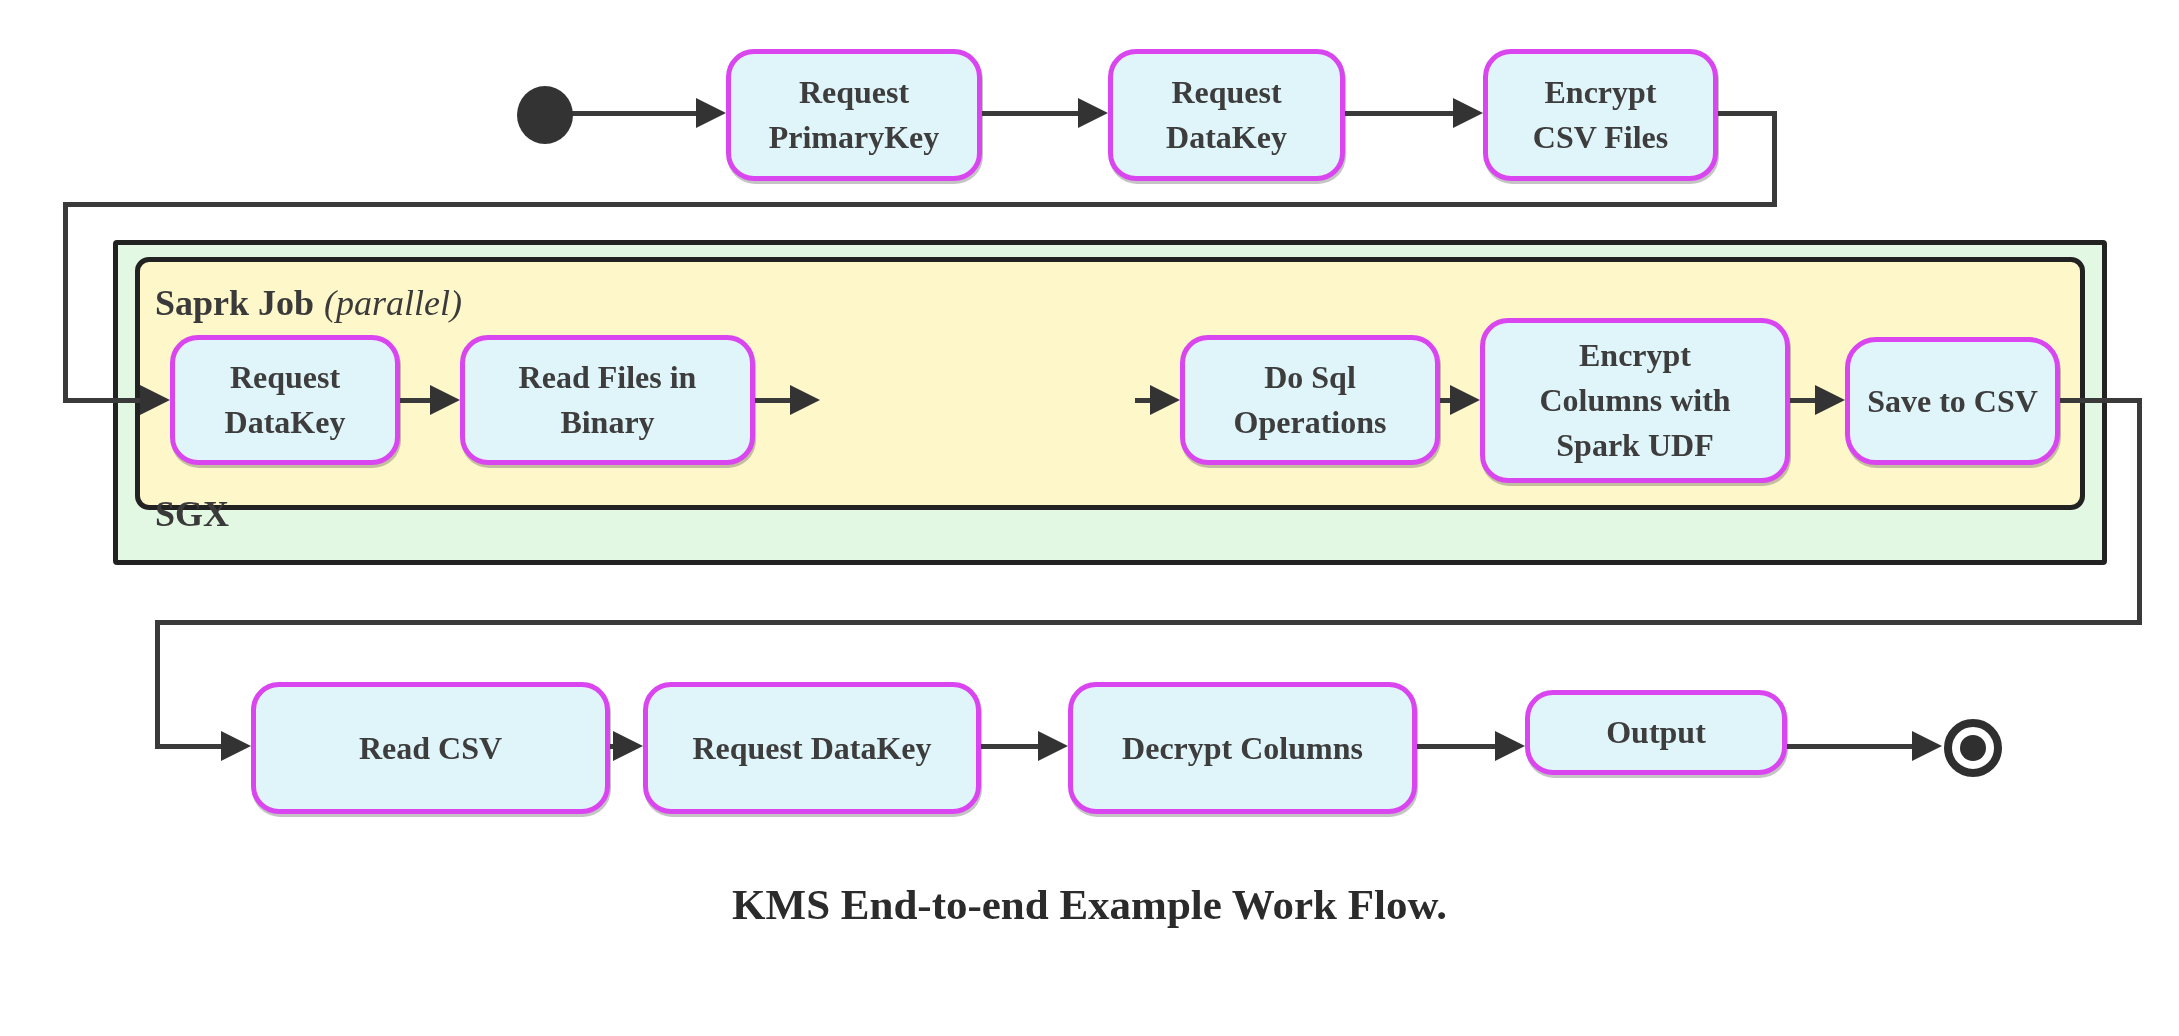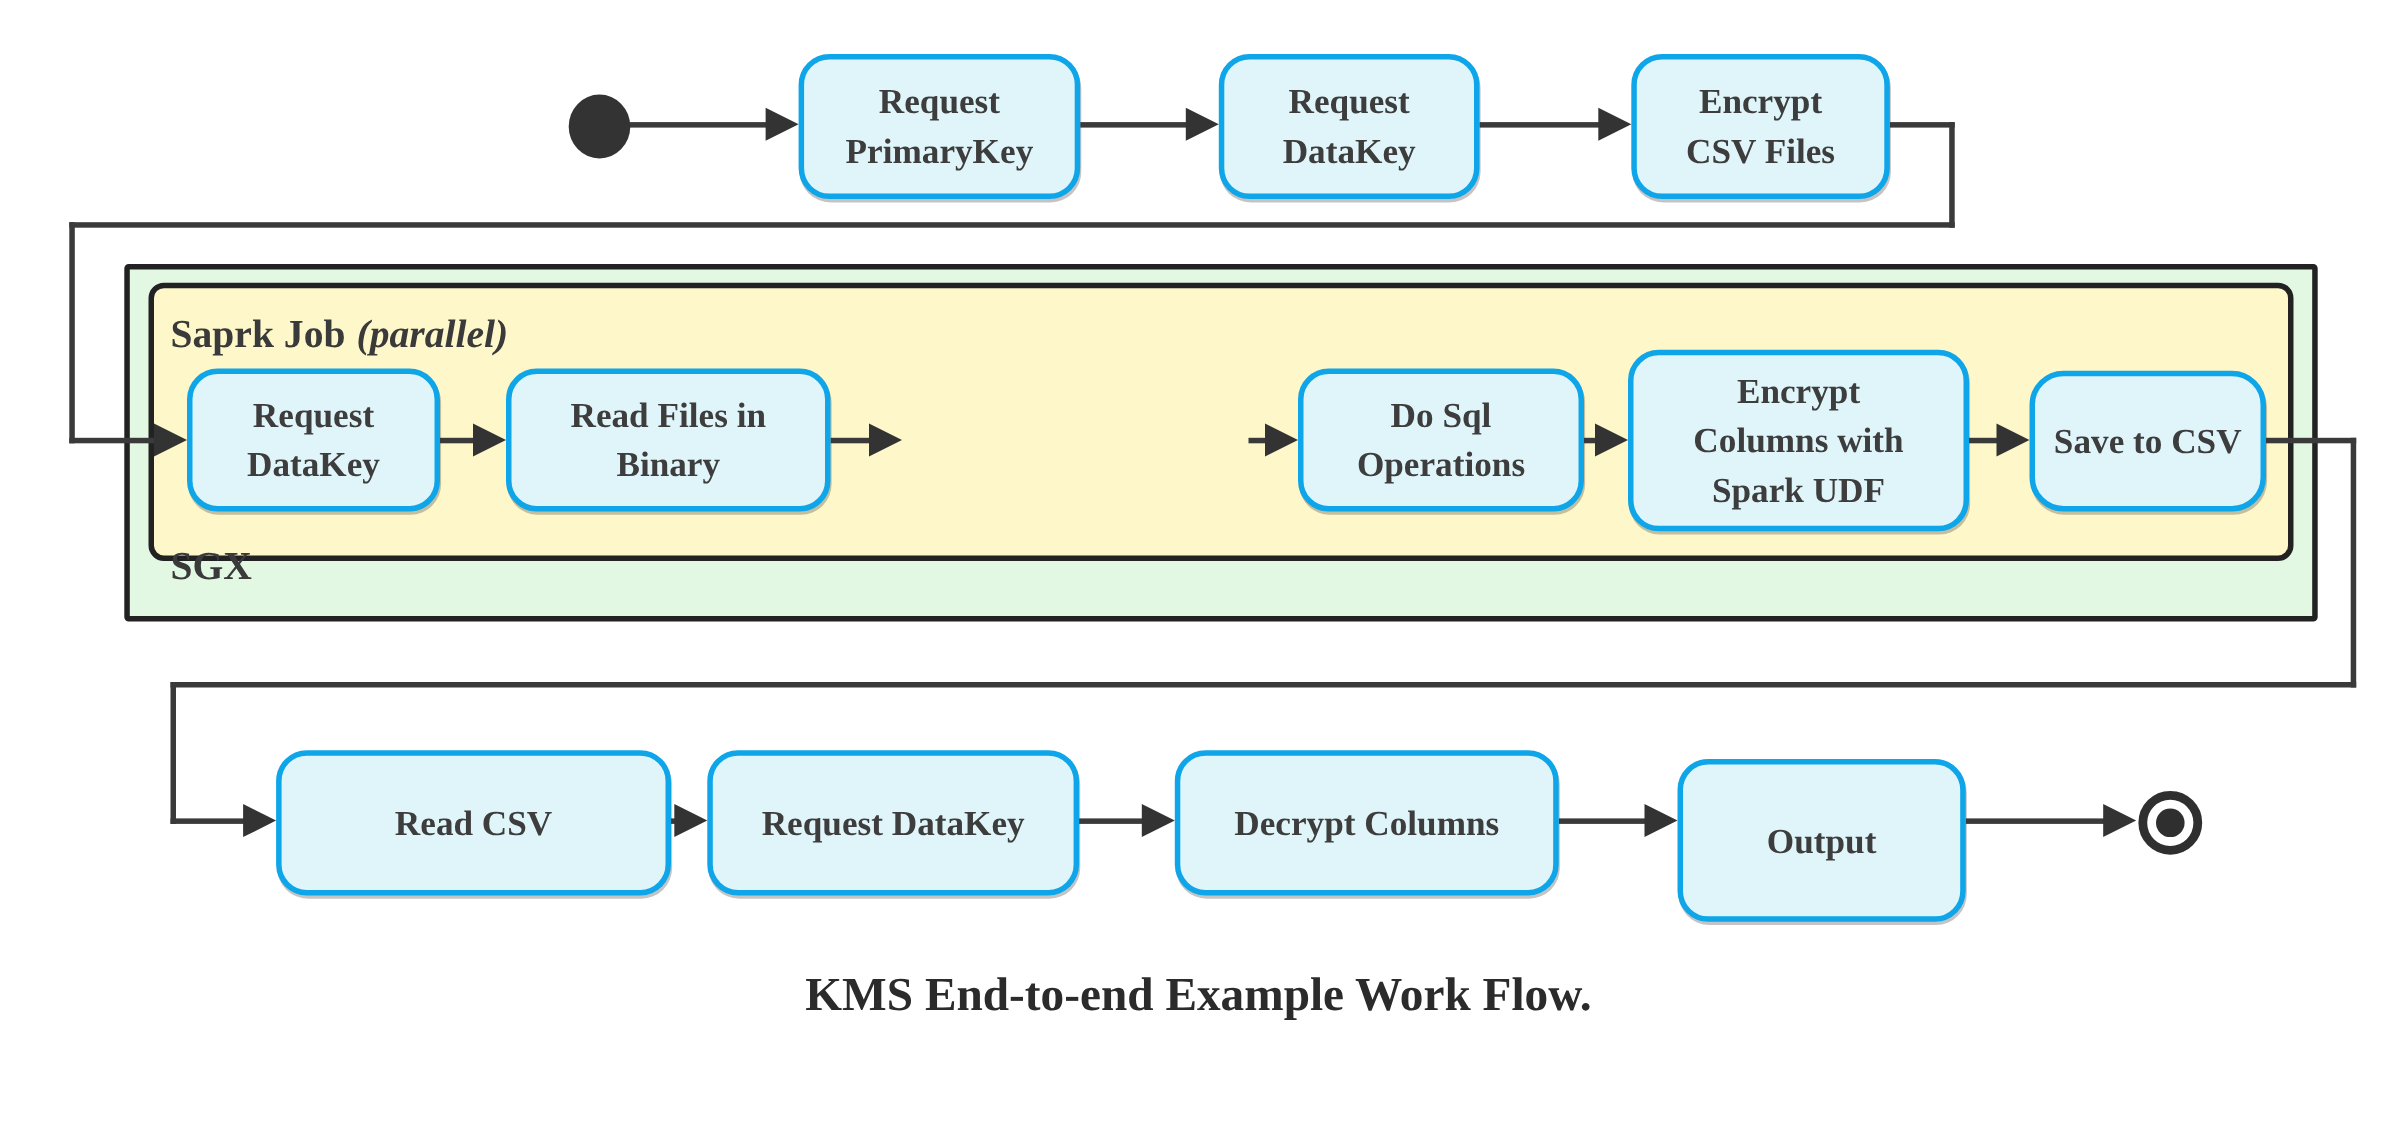--- a/index.html
+++ b/index.html
@@ -12,26 +12,26 @@
   }
   
   .container { position:absolute; box-sizing:border-box; border:5px solid #222222; z-index:1; }
   .sgx-box   { left:113px; top:240px; width:1994px; height:325px; background:#e3f8e3; border-radius:4px; }
   .spark-box { left:135px; top:257px; width:1950px; height:253px; background:#fdf7c9; border-radius:14px; }
   .container-label {
     position:absolute; z-index:2; color:#3a3a3a;
     font-size:36px; font-weight:bold; white-space:nowrap;
   }
   .spark-label { left:155px; top:282px; }
-  .spark-label .annot { font-weight:700; font-style:italic; margin-left:10px;margin-top:32px; }
+  .spark-label .annot { font-weight:400; font-style:italic; margin-left:10px;margin-top:32px; }
   .sgx-label { left:155px; top:493px; }
   
   .node {
     position:absolute; box-sizing:border-box; z-index:3;
-    background:#e0f5fa; border:5px solid #0ea5e9; border-radius:28px;
+    background:#e0f5fa; border:5px solid #d946ef; border-radius:28px;
     display:flex; align-items:center; justify-content:center;
     text-align:center; color:#3d3d3d; font-weight:bold; font-size:32px;
     line-height:1.4; white-space:pre-line; padding:0 8px;
     box-shadow:1px 3px 0 rgba(60,60,60,0.30);
   }
   
   .seg { position:absolute; background:#3a3a3a; z-index:2; }
   .h { height:5px; } .v { width:5px; }
   .ah {
     position:absolute; z-index:2; width:0; height:0;
@@ -126,17 +126,17 @@
   <div class="node" style="left:1180px;top:335px;width:260px;height:130px;">Do Sql
 Operations</div>
   <div class="node" style="left:1480px;top:318px;width:310px;height:165px;">Encrypt
 Columns with
 Spark UDF</div>
   <div class="node" style="left:1845px;top:337px;width:215px;height:128px;border-radius:31px;">Save to CSV</div>
 
   <div class="node" style="left:251px;top:682px;width:359px;height:132px;">Read CSV</div>
   <div class="node" style="left:643px;top:682px;width:338px;height:132px;">Request DataKey</div>
   <div class="node" style="left:1068px;top:682px;width:349px;height:132px;">Decrypt Columns</div>
-  <div class="node" style="left:1525px;top:690px;width:262px;height:148px;">Output</div>
+  <div class="node" style="left:1525px;top:690px;width:262px;height:85px;">Output</div>
 
   <div class="caption">KMS End-to-end Example Work Flow.</div>
 
 </div>
 
 </body></html>

